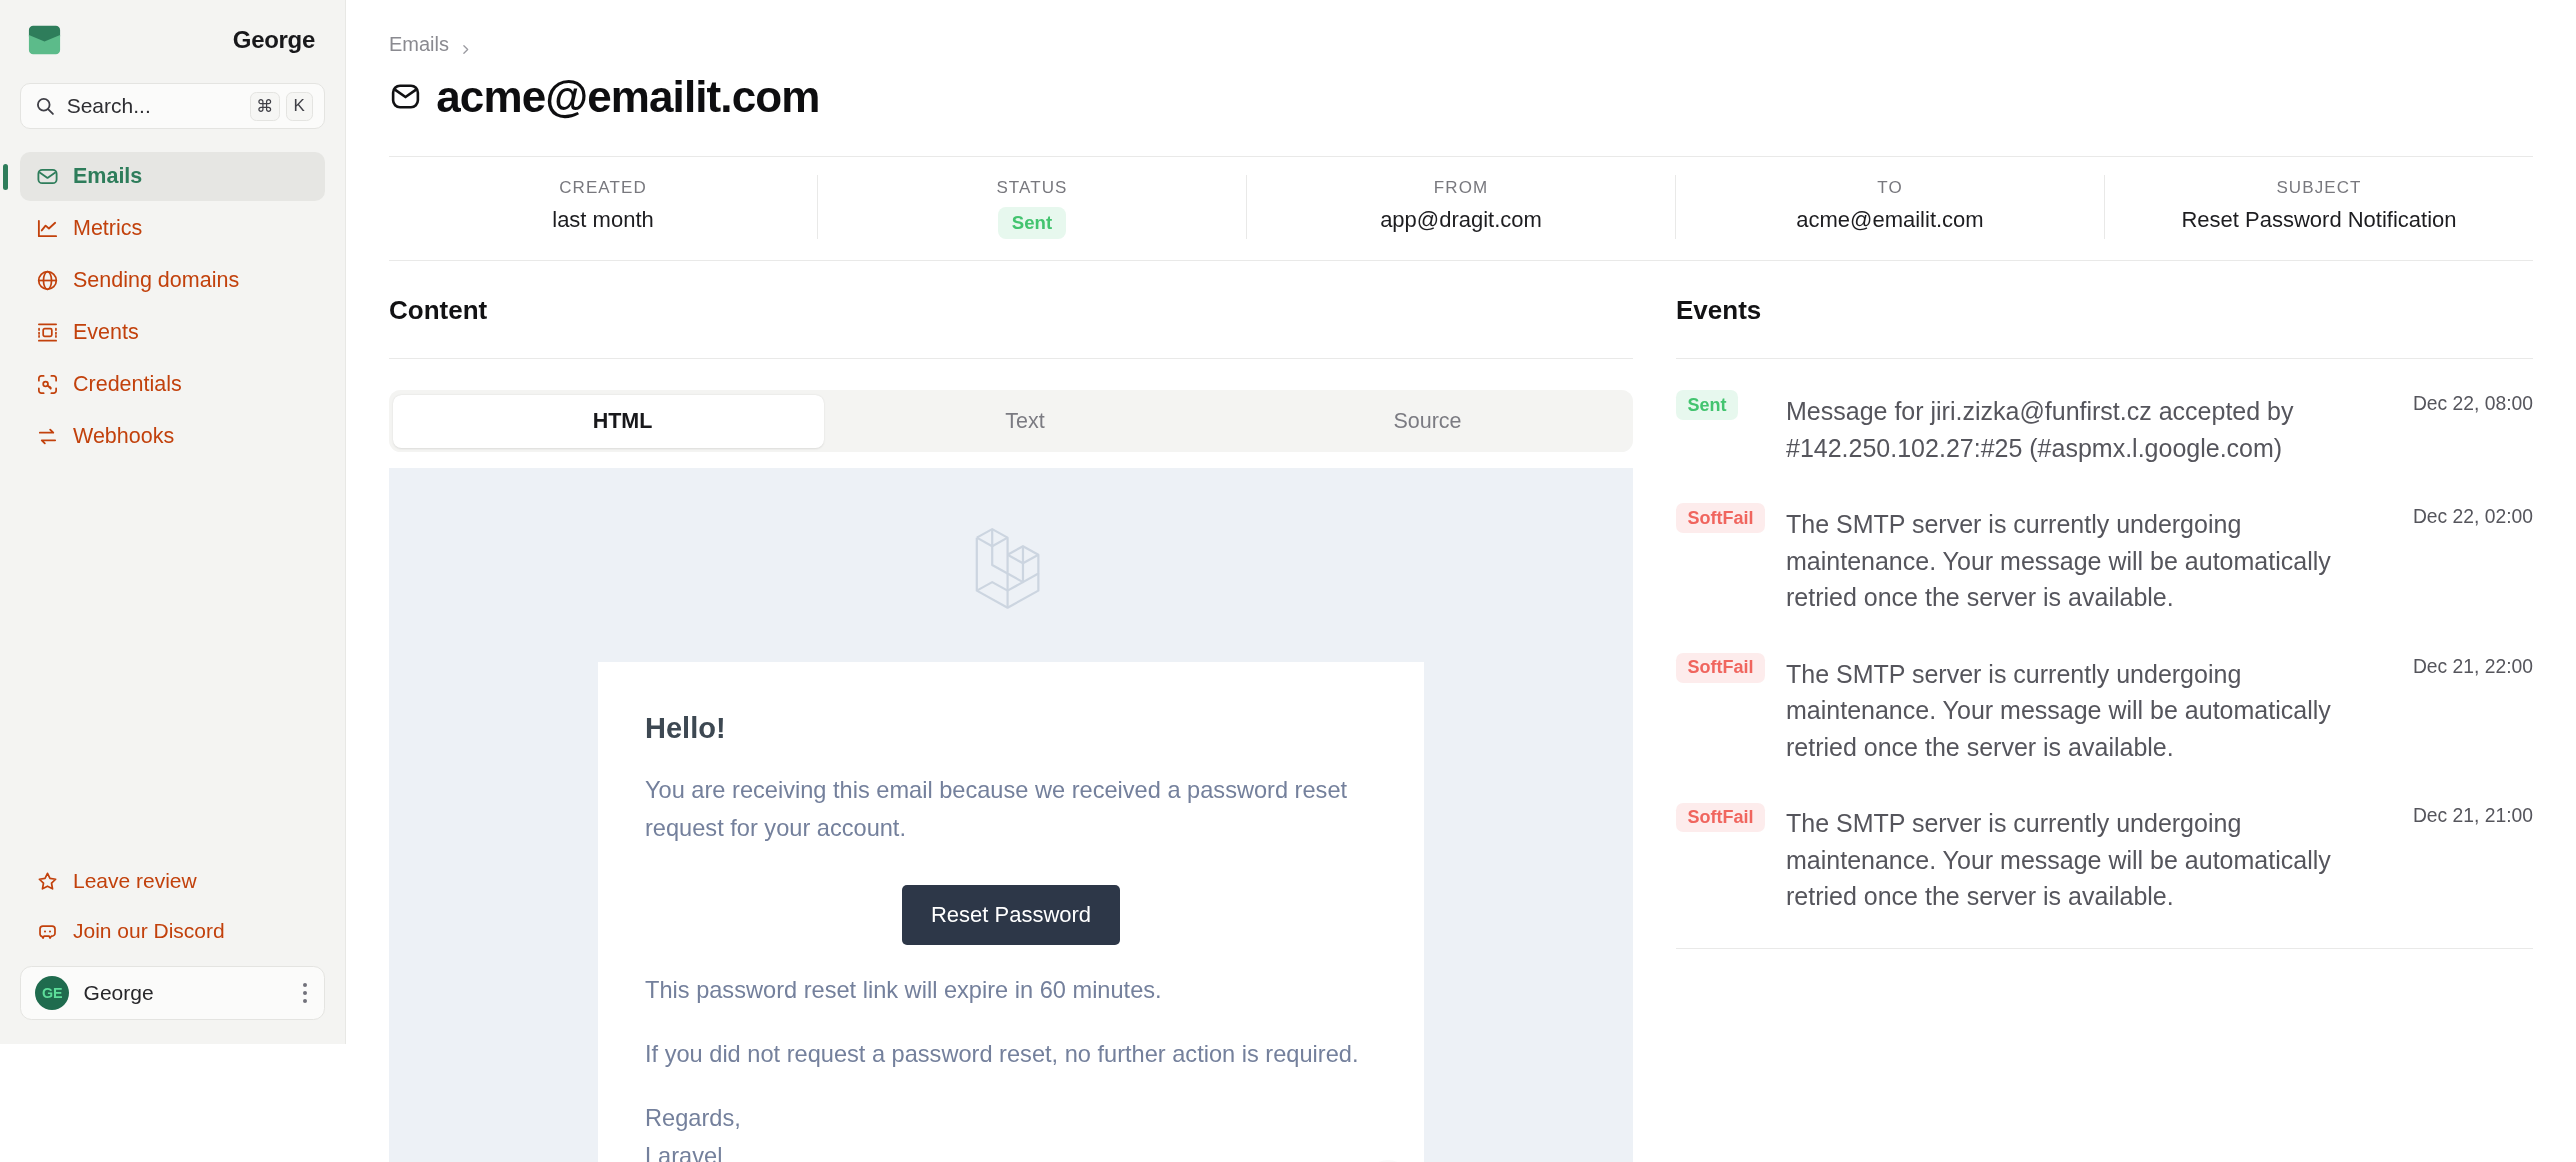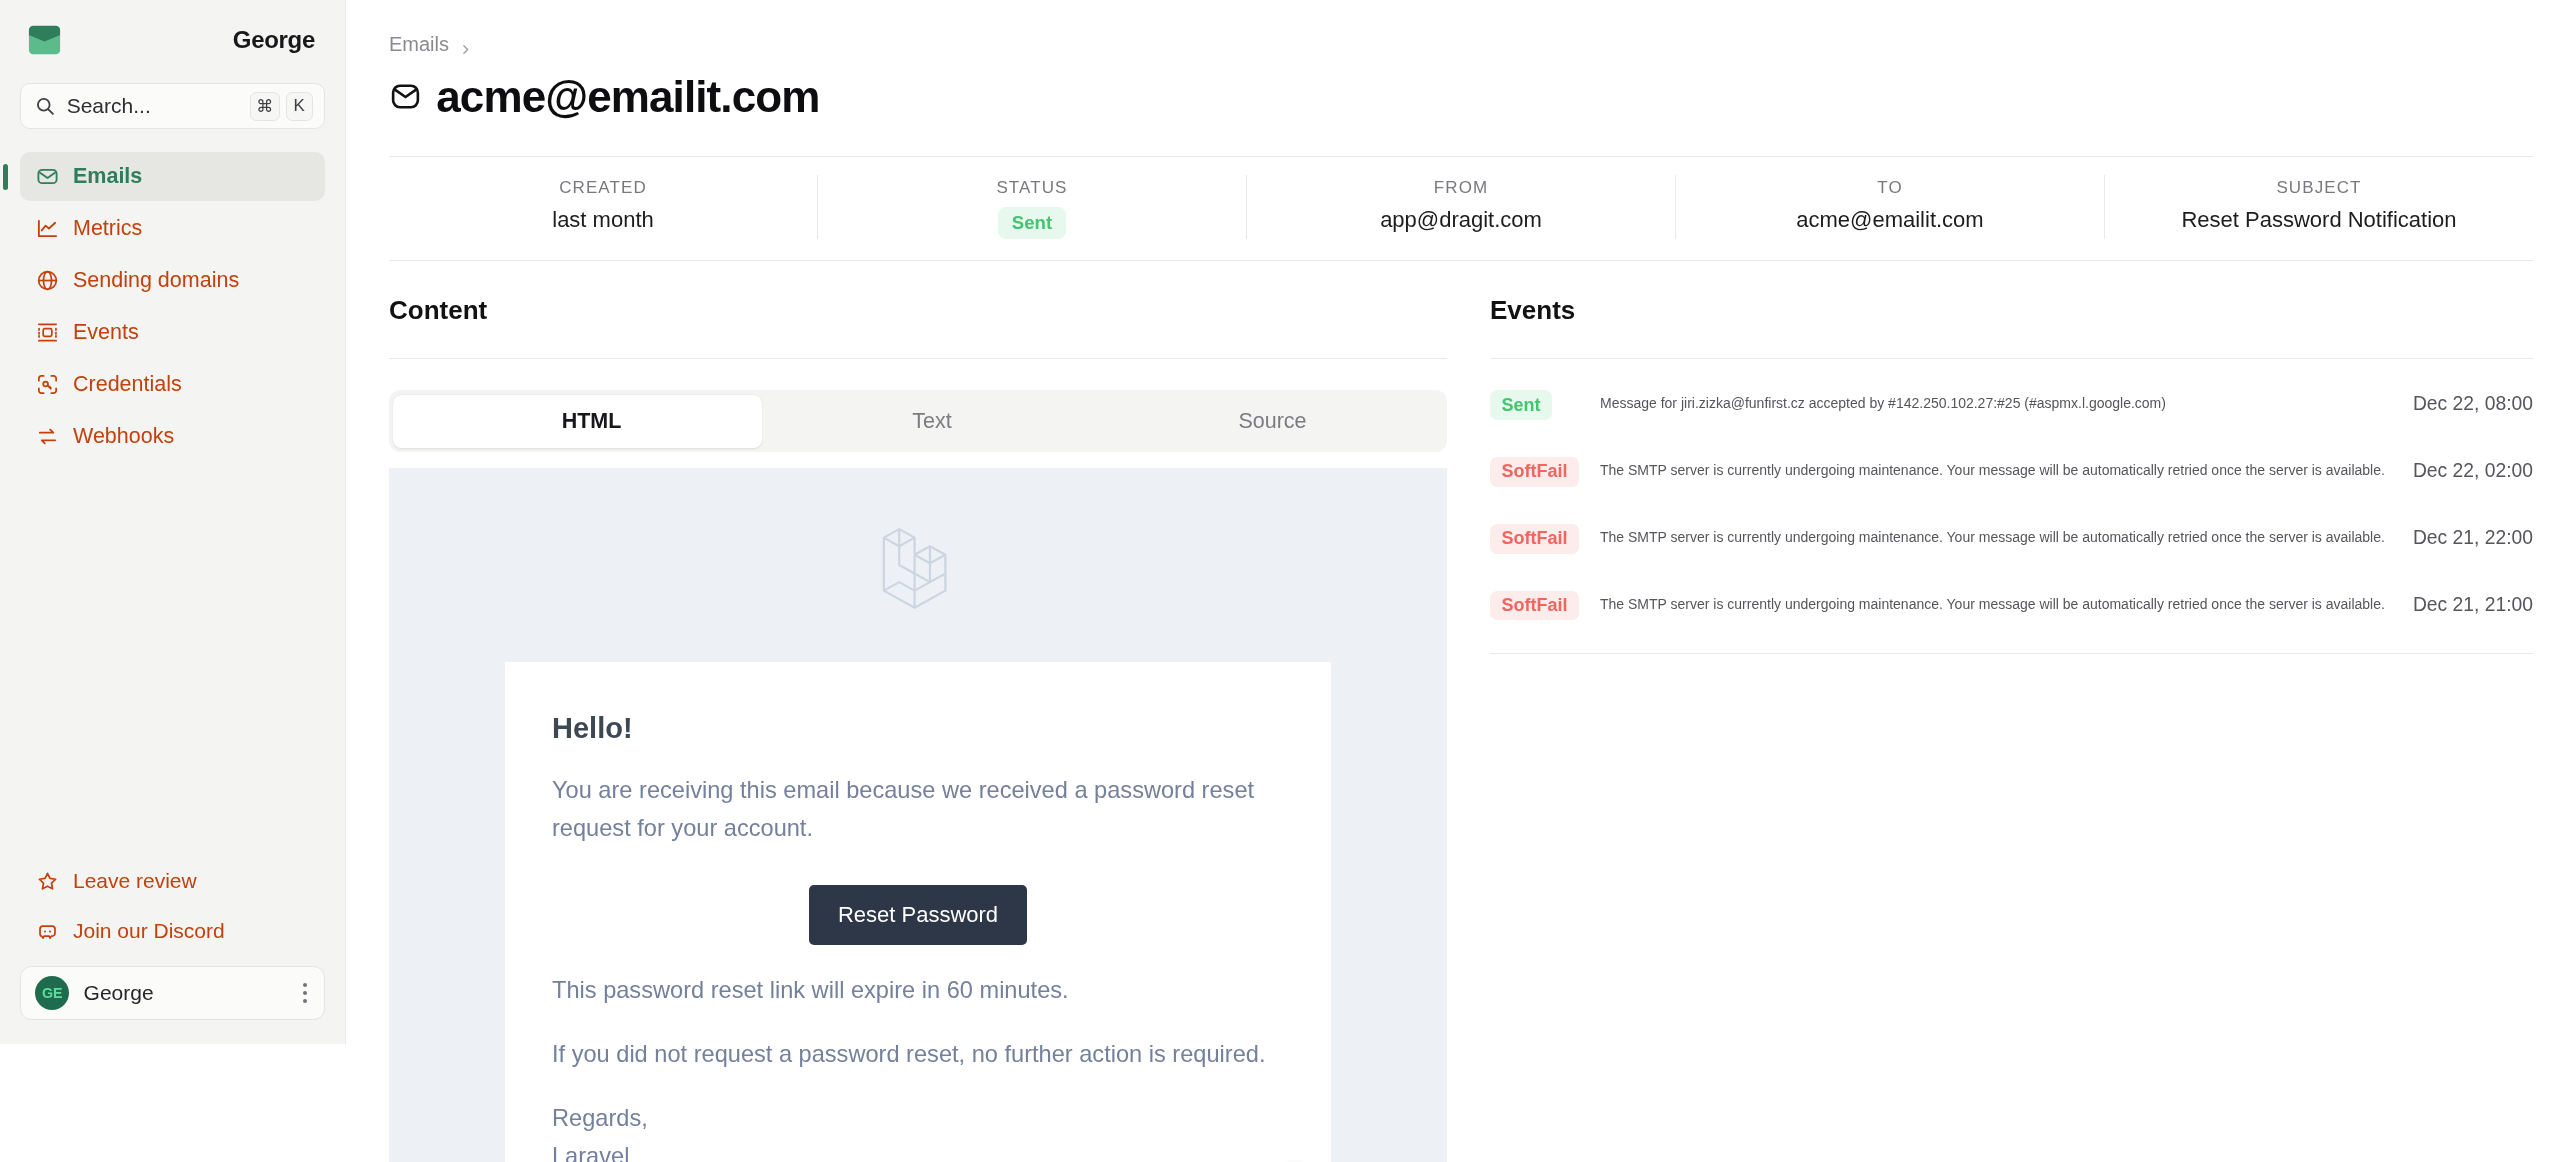--- a/index.html
+++ b/index.html
@@ -102,21 +102,21 @@
   .meta-value { font-size: 22px; color: #1d1d20; }
   .badge {
     display: inline-flex; align-items: center; justify-content: center;
     font-size: 18.6px; font-weight: 600; border-radius: 7.9px;
     padding: 5px 14.3px;
   }
   .badge.sent { background: #e7f8ee; color: #43c46f; }
 
   .panels { flex: 1; display: flex; min-height: 0; padding: 0 43px; gap: 43px; }
   .panel { display: flex; flex-direction: column; min-width: 0; min-height: 0; }
-  .panel-left { width: 1058px; flex: none; }
+  .panel-left { width: 1244px; flex: none; }
   .panel-right { flex: 1; min-width: 0; }
   .panel-title { font-size: 26px; font-weight: 700; color: #121214; padding: 34px 0 0 0; }
   .panel-rule { border-bottom: 0.7px solid #e9e9e8; margin-top: 31.5px; }
 
   .tabs {
     display: flex; background: #f4f4f2; border-radius: 11.4px;
     padding: 4.3px; margin-top: 31.5px;
   }
   .tab {
     flex: 1; text-align: center; font-size: 21.5px; color: #7b7b82;
@@ -155,21 +155,21 @@
     display: flex; align-items: flex-start; gap: 17px;
     padding: 18.6px 0 18.6px 0;
   }
   .event-badge-wrap { flex: none; width: 93px; display: flex; justify-content: flex-start; }
   .event-badge {
     font-size: 18px; font-weight: 600; border-radius: 7.2px; padding: 4.3px 11.4px;
     display: inline-flex; align-items: center; white-space: nowrap;
   }
   .event-badge.sent { background: #e7f8ee; color: #43c46f; }
   .event-badge.softfail { background: #fdecec; color: #f0655e; }
-  .event-msg { flex: 1; min-width: 0; font-size: 14px; line-height: 1.46; color: #55555c; padding-top: 2.9px; }
+  .event-msg { flex: 1; min-width: 0; font-size: 25px; line-height: 1.46; color: #55555c; padding-top: 2.9px; }
   .event-time { flex: none; font-size: 19.3px; color: #55555c; padding-top: 2.9px; white-space: nowrap; text-align: right; }
   .events-rule { border-bottom: 0.7px solid #e9e9e8; margin-top: 14.3px; }
 </style>
 </head>
 <body>
 
 <div class="app">
 
   <aside class="sidebar">
 

